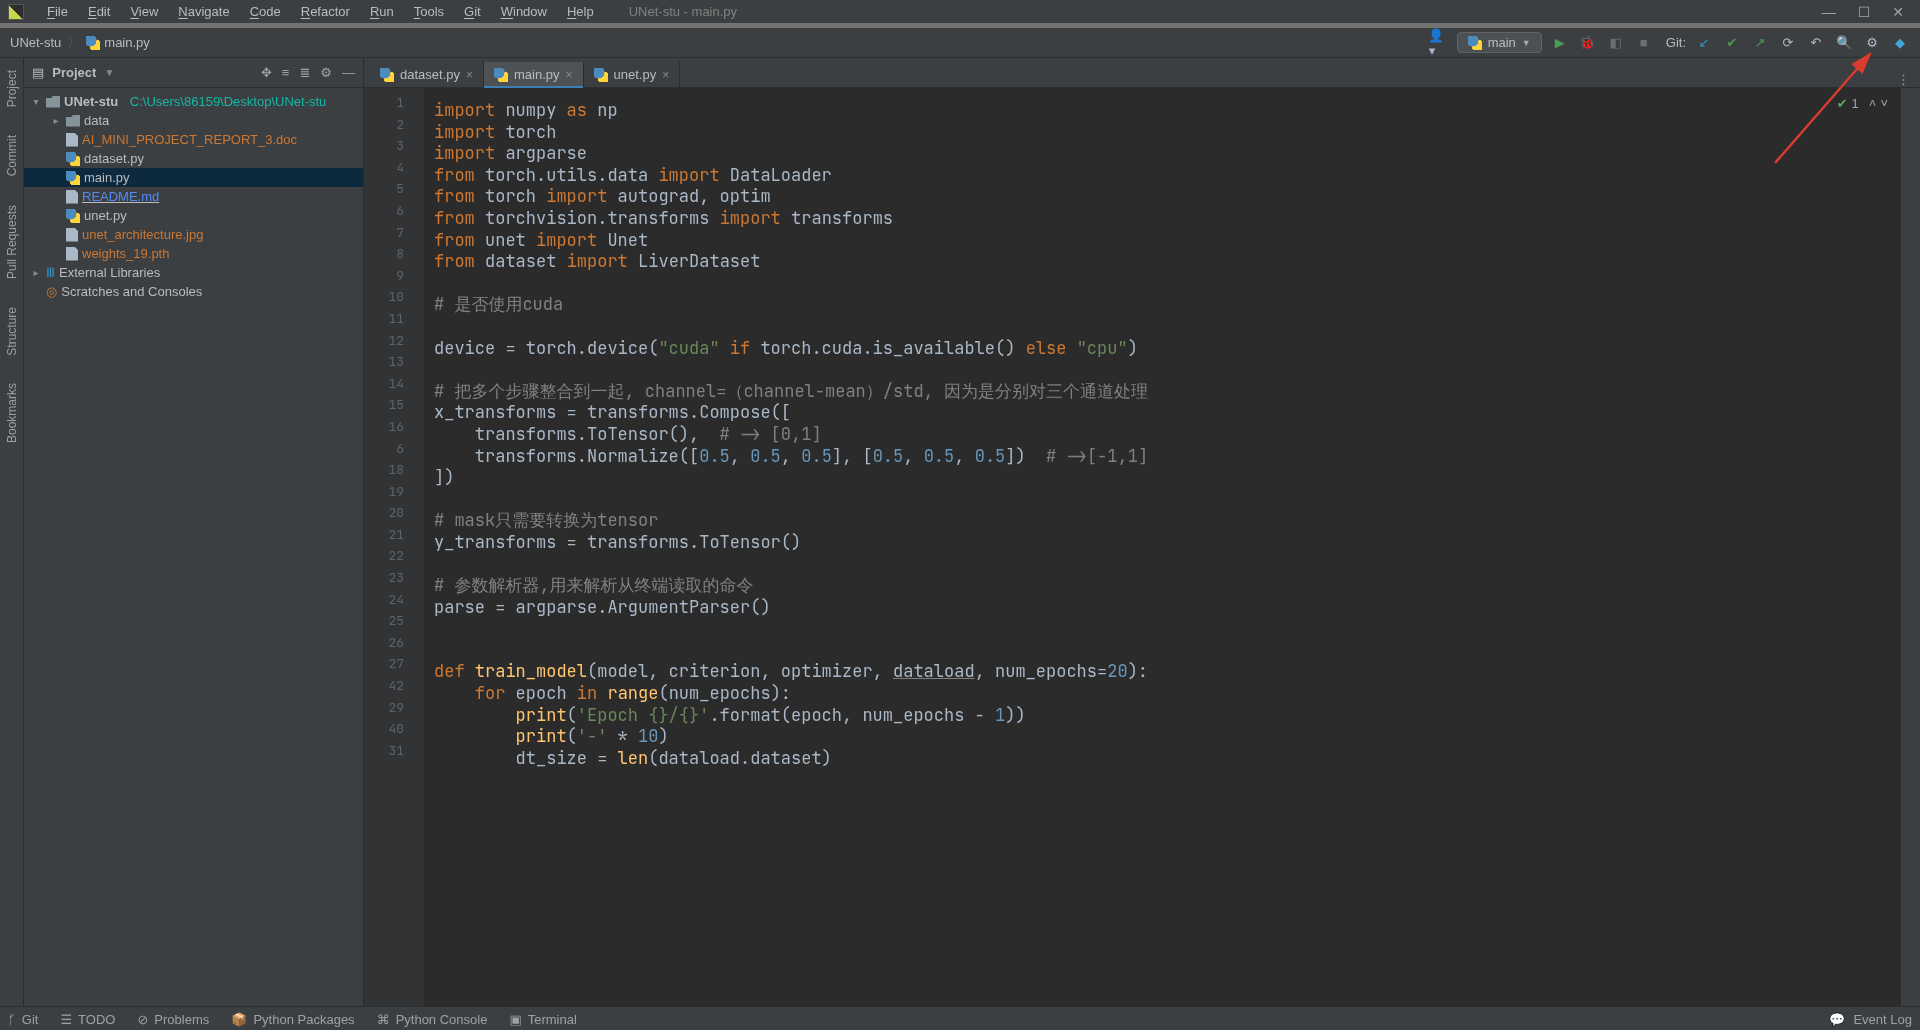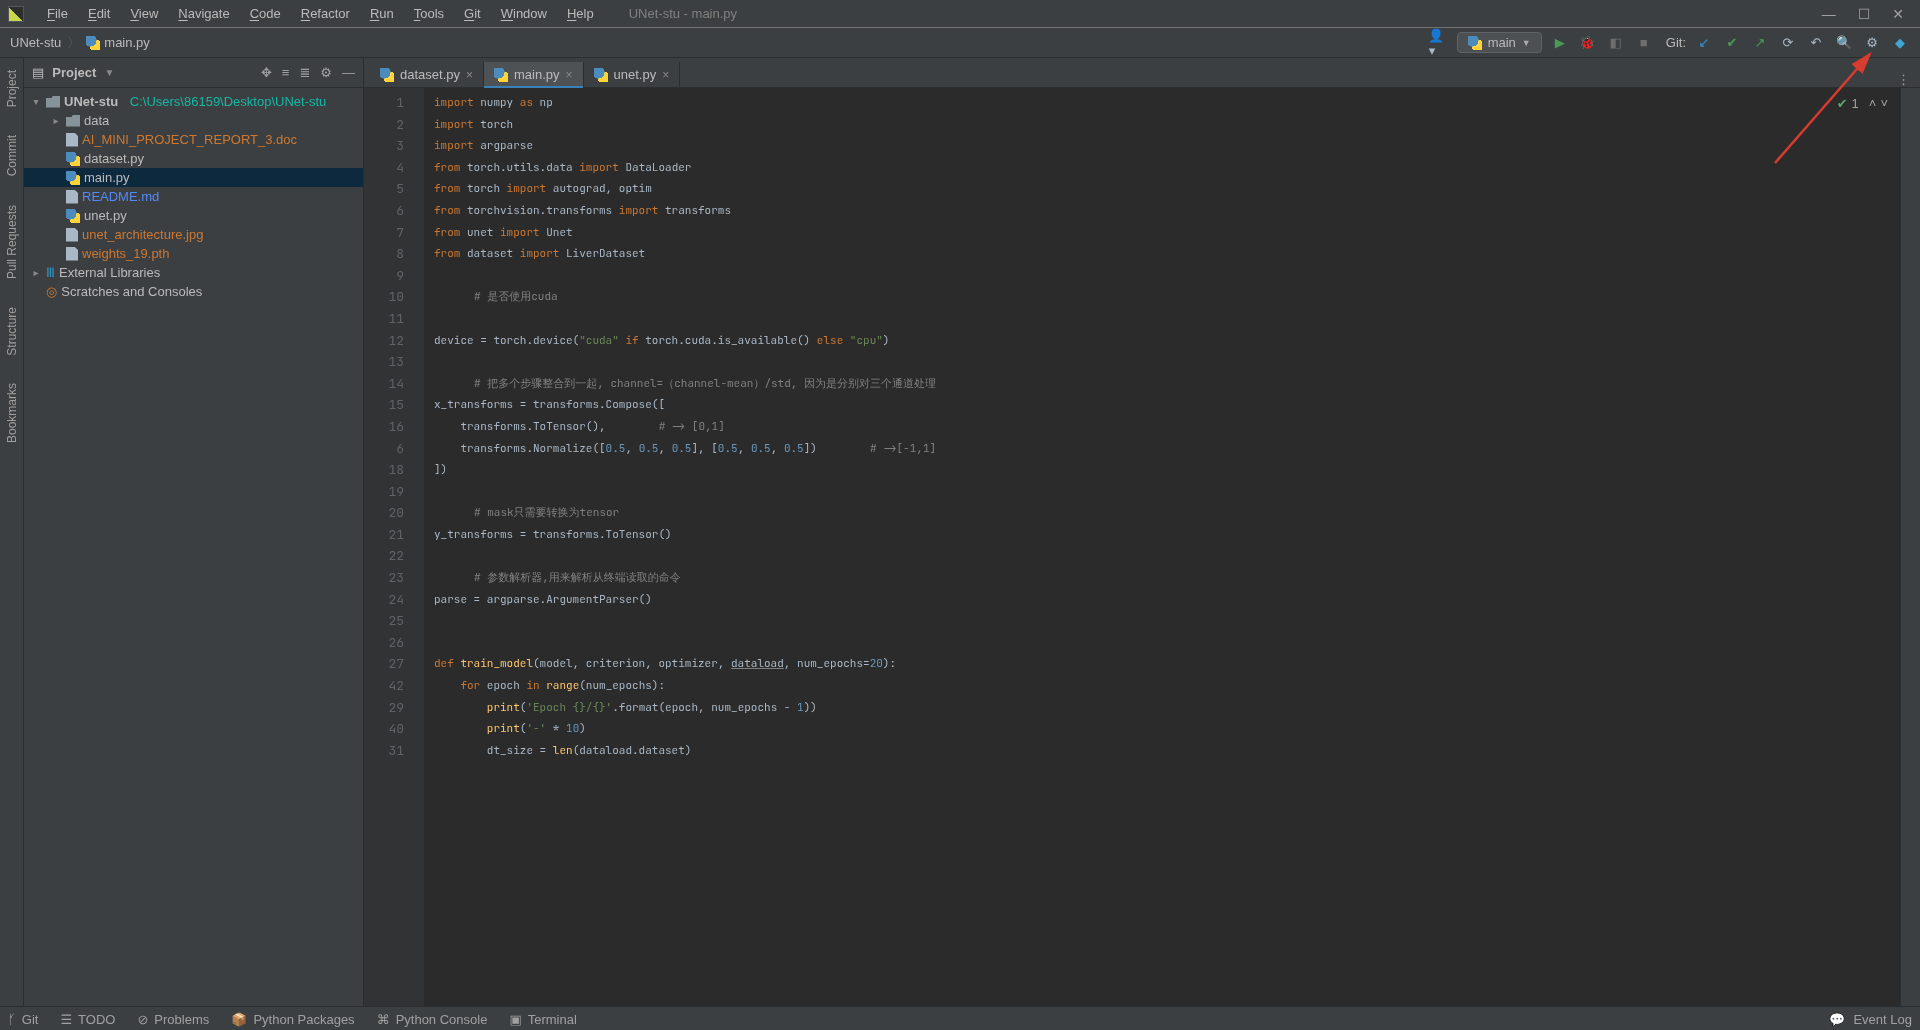--- a/index.html
+++ b/index.html
@@ -12,21 +12,21 @@
   overflow: hidden;
   font-size: 13px;
   position: relative;
 }
 .titlebar {
   height: 28px;
   background: #3c3f41;
   display: flex;
   align-items: center;
   padding: 0 8px;
-  border-bottom: 1px solid #737373;
+  border-bottom: 5px solid #737373;
 }
 .app-icon {
   width: 16px; height: 16px;
   background: linear-gradient(45deg,#c7d64a 50%,#2e2e2e 50%);
   margin-right: 14px;
   border:1px solid #555;
 }
 .menu { display: flex; gap: 2px; }
 .menu-item { padding: 3px 9px; cursor: pointer; }
 .menu-item u { text-decoration: underline; text-underline-offset: 2px; }
@@ -71,25 +71,25 @@
 .editor-area{ flex:1; display:flex; flex-direction:column; background:#2b2b2b;}
 .tab-row{ height:30px; background:#3c3f41; display:flex; align-items:flex-end; padding-left:6px; border-bottom:1px solid #2b2d2f;}
 .tab{ display:flex; align-items:center; gap:6px; padding:5px 10px; background:#3c3f41; border-right:1px solid #2b2d2f; color:#bbb; position:relative;}
 .tab.active{ background:#4e5254; }
 .tab.active::after{content:"";position:absolute;left:0;right:0;bottom:-1px;height:2px;background:#3a7fb5;}
 .tab .close{color:#888;font-size:12px;}
 .more-tabs{margin-left:auto;padding:0 10px;color:#a0a0a0;}
 .editor-body{ flex:1; display:flex; overflow:hidden; position:relative;}
 .gutter{ width:48px; background:#313335; text-align:right; padding:4px 8px 4px 0; color:#606366; font-family:"JetBrains Mono",Consolas,monospace; font-size:13px; line-height:21.6px;}
 .fold-strip{width:12px;background:#313335;position:relative;}
-.code{ flex:1; padding:4px 10px; font-family:"JetBrains Mono",Consolas,monospace; font-size:11px; line-height:21.6px; white-space:pre; color:#a9b7c6; overflow:auto; position:relative;}
+.code{ flex:1; padding:12px 10px; font-family:"JetBrains Mono",Consolas,monospace; font-size:17px; line-height:21.6px; white-space:pre; color:#a9b7c6; overflow:auto; position:relative;}
 .k{color:#cc7832;}
 .s{color:#6a8759;}
 .n{color:#6897bb;}
-.c{color:#808080;margin-left:40px;}
+.c{color:#808080;}
 .fn{color:#ffc66d;}
 .und{text-decoration:underline #808080;}
 .right-strip{width:20px;background:#3c3f41;border-left:1px solid #2b2d2f;position:relative;}
 .inspect-badge{position:absolute;top:6px;right:26px;display:flex;align-items:center;gap:4px;color:#a0a0a0;padding:2px 6px;}
 .inspect-badge .ok{color:#59a869;}
 .bottom-tools{ height:26px; background:#3c3f41; border-top:1px solid #2b2d2f; display:flex; align-items:center; padding:0 8px; gap:22px; color:#a0a0a0;}
 .bt-item{display:flex;align-items:center;gap:6px;}
 .bt-right{margin-left:auto;display:flex;align-items:center;gap:8px;}
 .arrow-annotation{
   position:absolute;
@@ -199,21 +199,21 @@
           <div class="tree-row" style="padding-left: 26px;">
             <span class="chev"> </span>
             <span class="py-ico"></span>
             <span class="">dataset.py</span>
           </div>
           <div class="tree-row sel" style="padding-left: 26px;">
             <span class="chev"> </span>
             <span class="py-ico"></span>
             <span class="">main.py</span>
           </div>
-          <div class="tree-row" style="padding-left: 26px;">
+          <div class="tree-row" style="padding-left: 26px; text-decoration: underline;">
             <span class="chev"> </span>
             <span class="file-ico"></span>
             <span class="doc-blue">README.md</span>
           </div>
           <div class="tree-row" style="padding-left: 26px;">
             <span class="chev"> </span>
             <span class="py-ico"></span>
             <span class="">unet.py</span>
           </div>
           <div class="tree-row" style="padding-left: 26px;">

